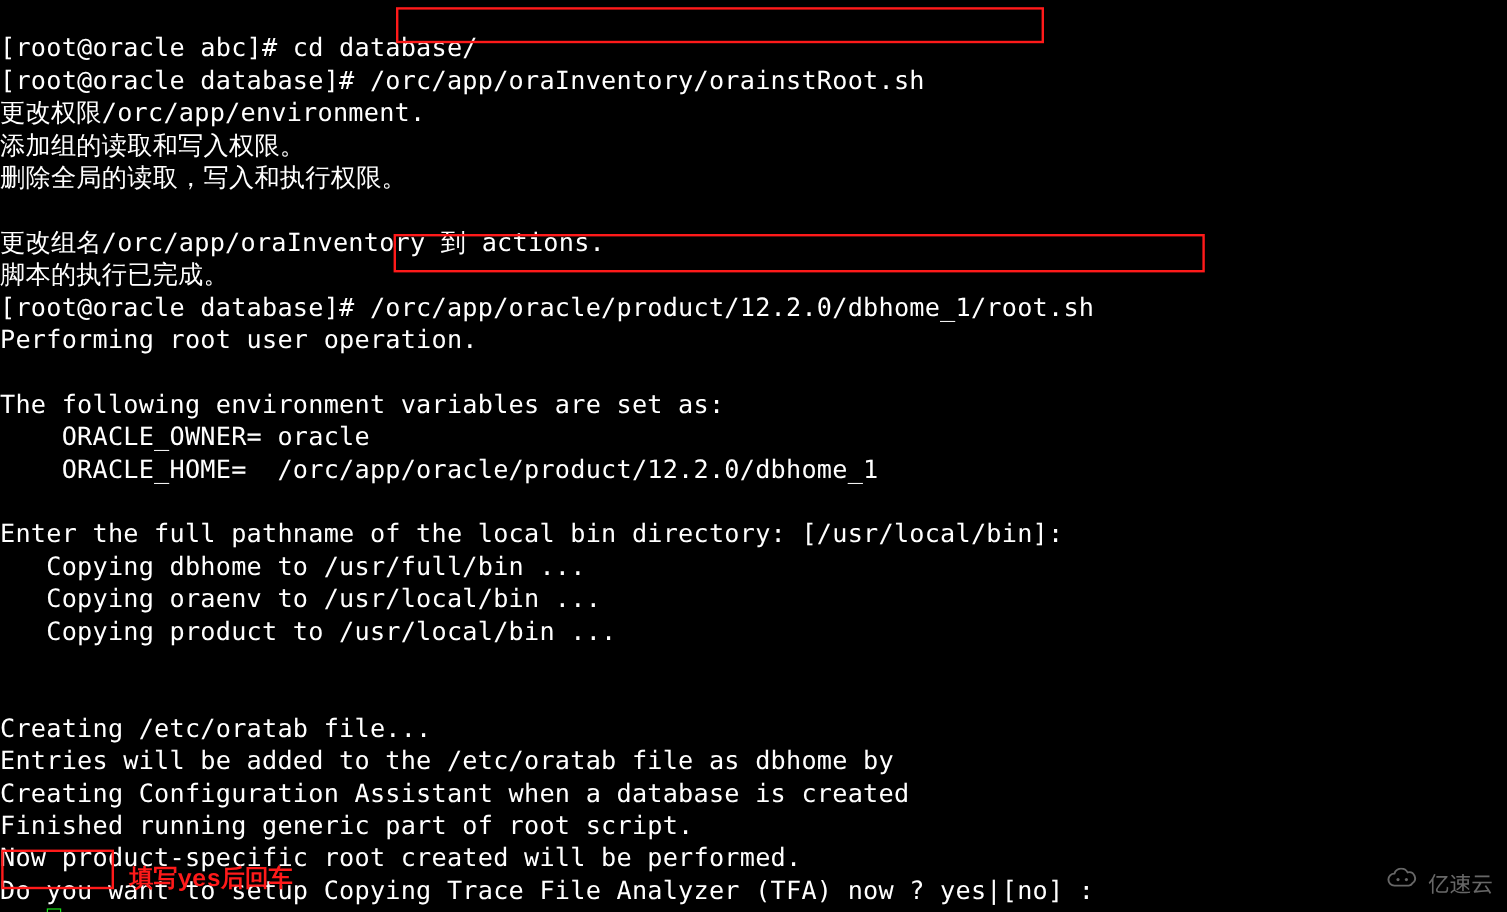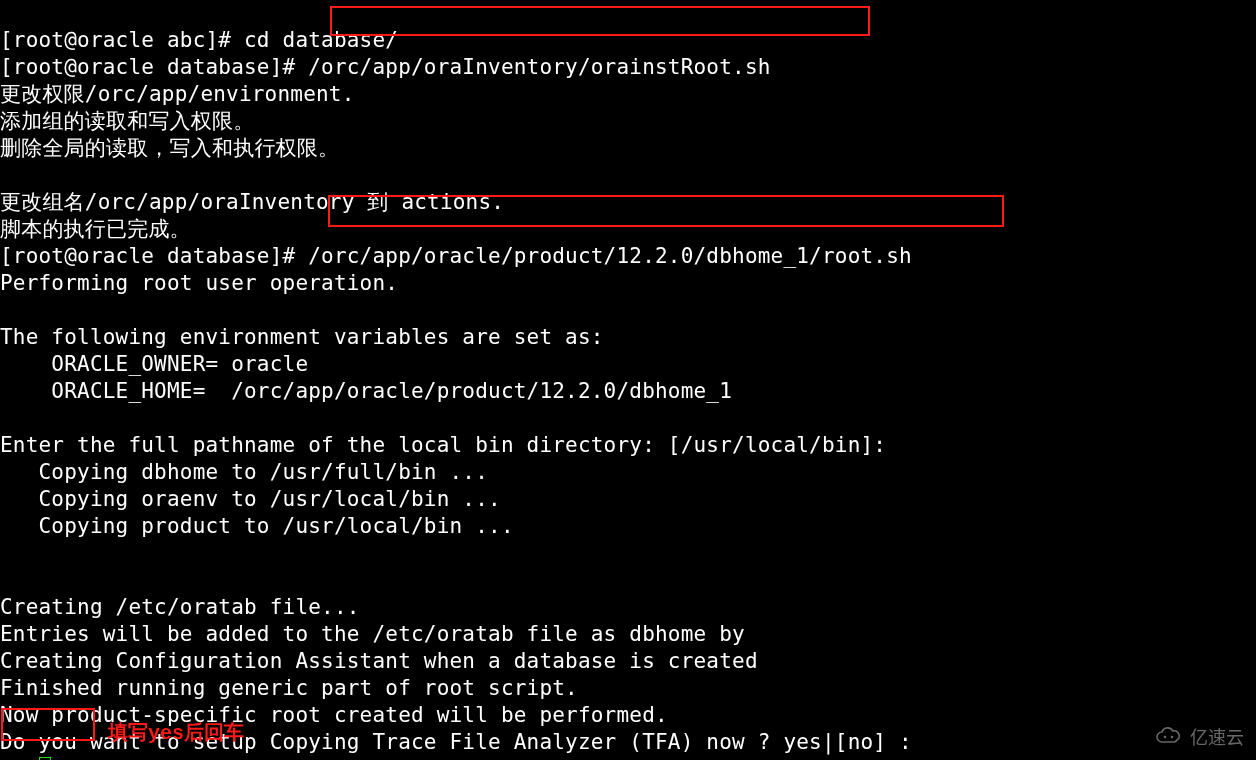--- a/index.html
+++ b/index.html
@@ -64,21 +64,20 @@
     color: #ff1a1a;
     font-family: Liberation Mono, monospace;
     font-weight: 700;
     font-size: 20px;
   }
   .watermark {
     position: absolute;
     right: 12px;
     bottom: 10px;
     display: flex;
-    align-items: center;
     gap: 6px;
     opacity: 0.55;
     color: #bcbcbc;
     font-family: "Microsoft YaHei","Noto Sans CJK SC",sans-serif;
     font-size: 18px;
     pointer-events: none;
   }
   .watermark svg { display:block; }
 </style>
 </head>

